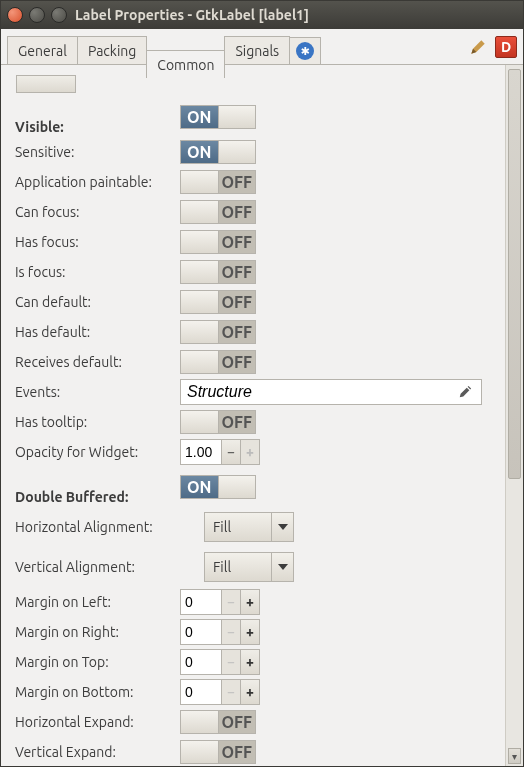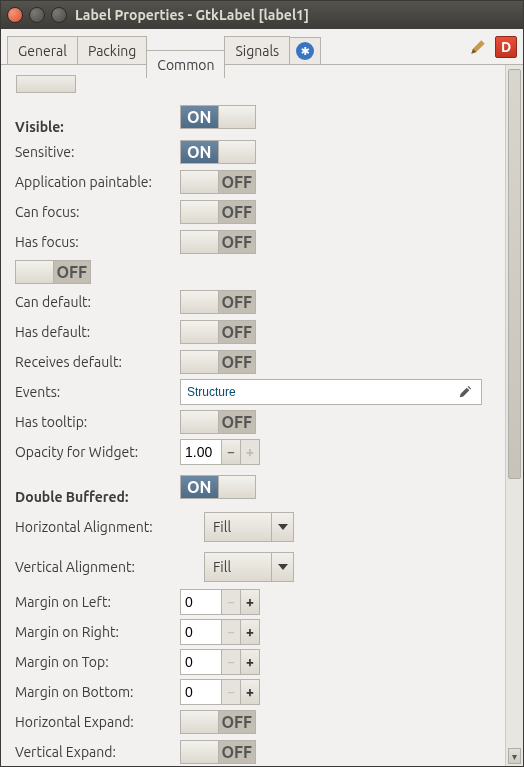--- a/index.html
+++ b/index.html
@@ -158,22 +158,22 @@
   .text-entry {
     flex:1;
     max-width: 302px;
     height:26px;
     border:1px solid #b6b3ac;
     background:#fff;
     display:flex; align-items:center;
     padding:0 6px;
   }
   .text-entry input {
-    border:none; outline:none; flex:1; font-size:12px;
-    background:transparent; color:#0c4a6e;
+    border:none; outline:none; flex:1; font-size:16px;
+    background:transparent; color:#000000;font-style:italic;
   }
   .pencil-btn {
     width:20px; height:20px; display:inline-flex; align-items:center; justify-content:center;
     color:#5a5a5a; cursor:pointer;
   }
 
   .spin {
     width:80px; height:26px;
     border:1px solid #b6b3ac;
     display:flex; background:#fff;
@@ -298,20 +298,21 @@
           <div class="label">Has focus:</div>
         <div class="ctrl">
             <div class="toggle off">
           <div class="half left">ON</div>
           <div class="half right">OFF</div>
         </div>
           </div>
         </div>
 
       <div class="row">
+          <div class="label">Is focus:</div>
         <div class="ctrl">
             <div class="toggle off">
           <div class="half left">ON</div>
           <div class="half right">OFF</div>
         </div>
           </div>
         </div>
 
       <div class="row">
           <div class="label">Can default:</div>

